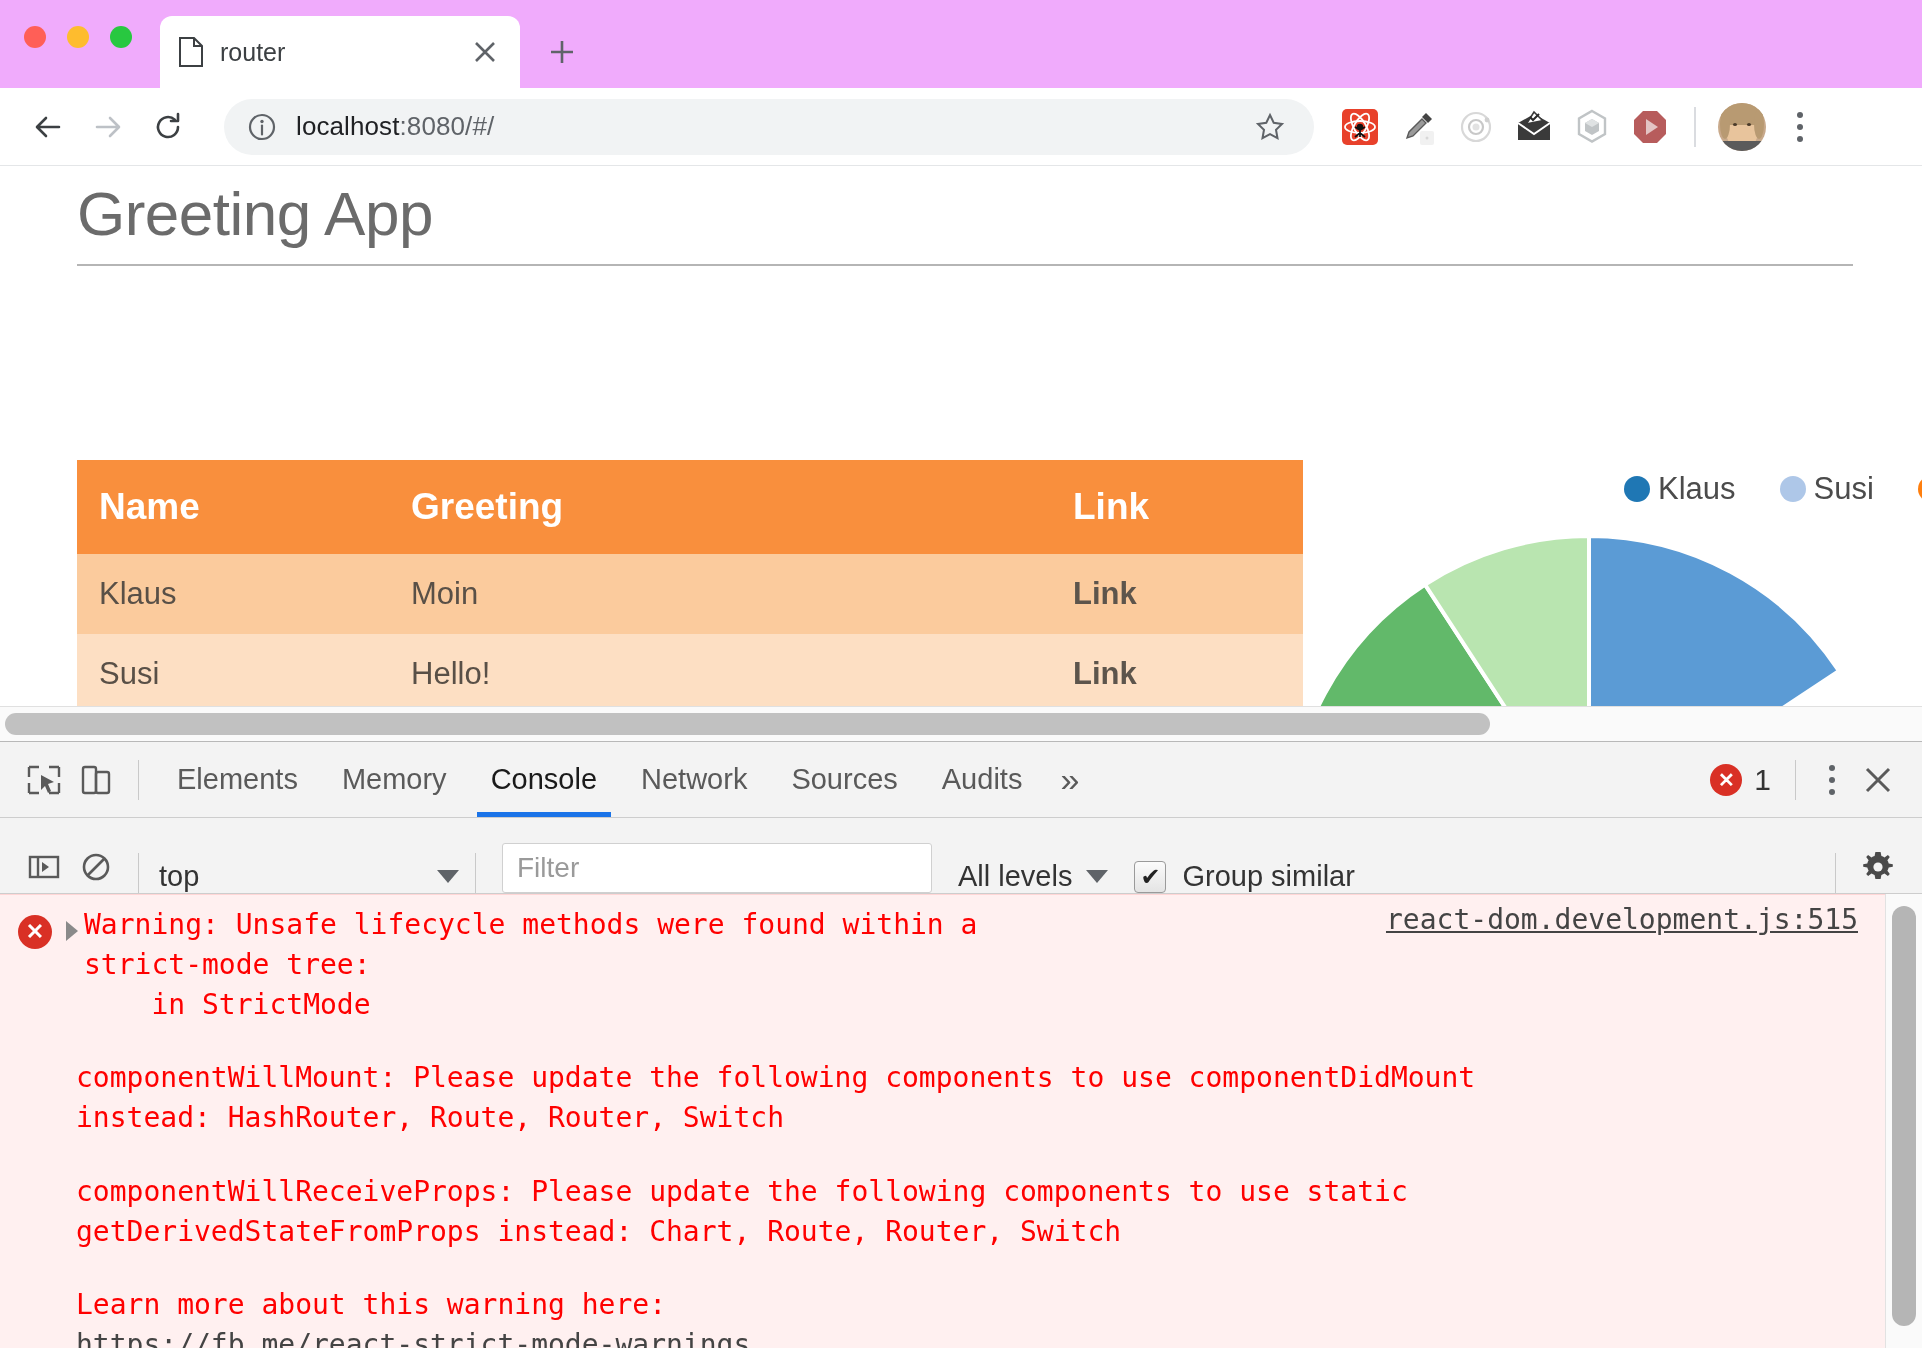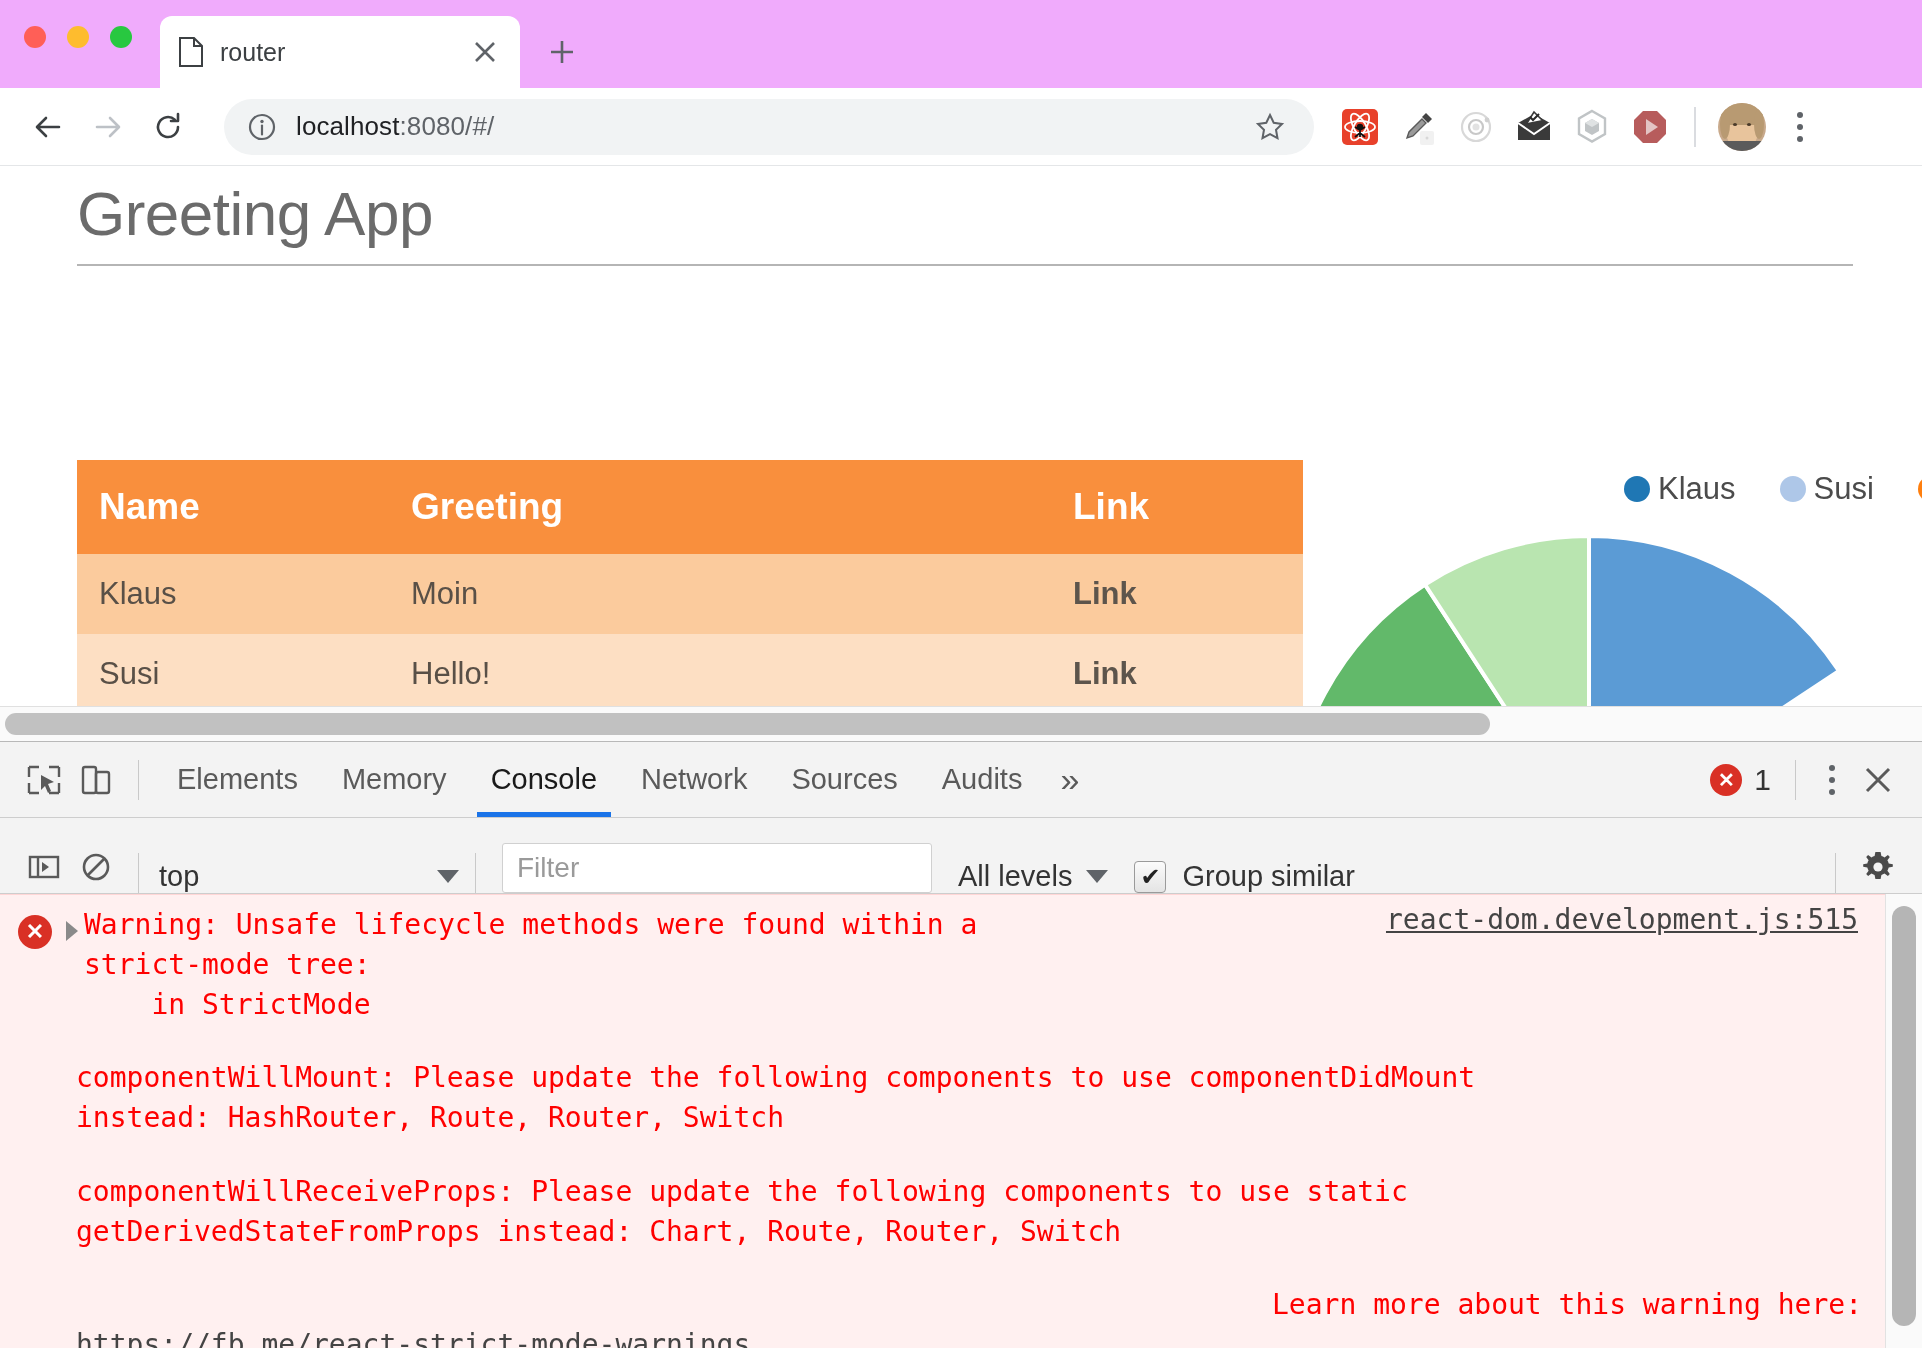--- a/index.html
+++ b/index.html
@@ -515,21 +515,21 @@
           <span class="msg-body">Warning: Unsafe lifecycle methods were found within a
 strict-mode tree:
     in StrictMode</span>
         </div>
         <div class="srclink">react-dom.development.js:515</div>
 
         <div class="msg-more" style="margin-top:34px;">componentWillMount: Please update the following components to use componentDidMount
 instead: HashRouter, Route, Router, Switch</div>
         <div class="msg-more" style="margin-top:34px;">componentWillReceiveProps: Please update the following components to use static
 getDerivedStateFromProps instead: Chart, Route, Router, Switch</div>
-        <div class="msg-more" style="margin-top:34px;text-align:right;">Learn more about this warning here:</div>
+        <div class="msg-more" style="margin-top:34px;">Learn more about this warning here:</div>
         <div class="msg-more"><a class="msg-link" href="#">https://fb.me/react-strict-mode-warnings</a></div>
       </div>
 
       <div class="vscroll">
         <div class="vthumb"></div>
       </div>
     </div>
   </div>
 </div>
 

